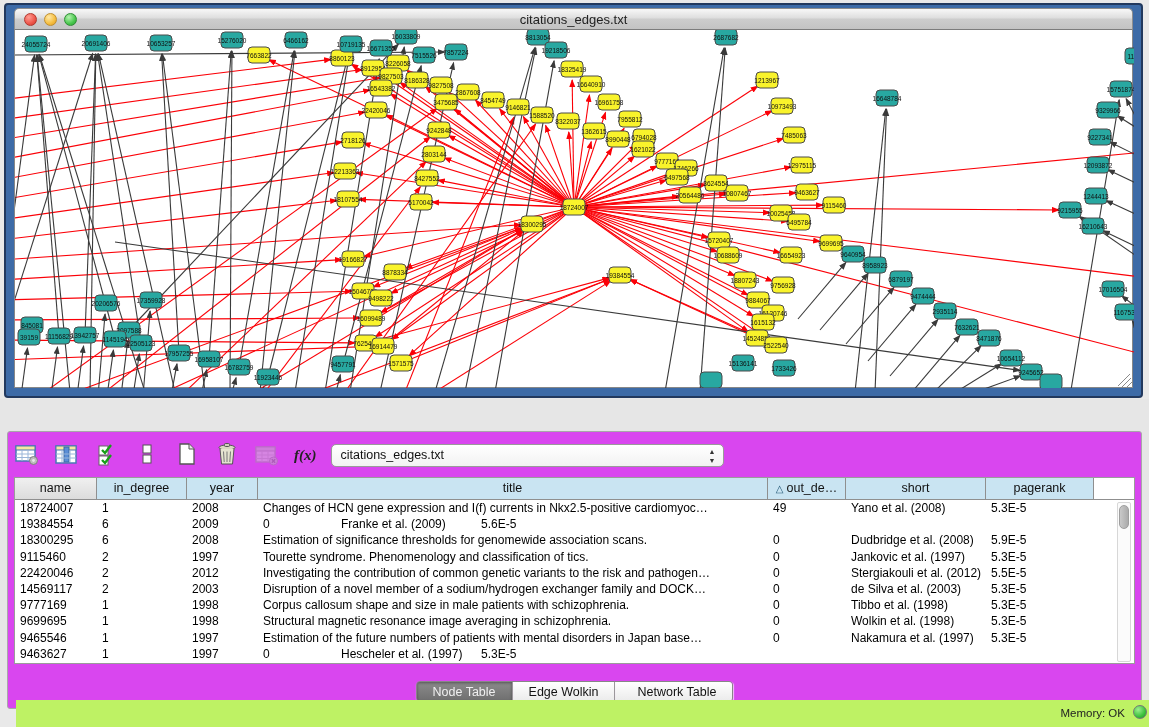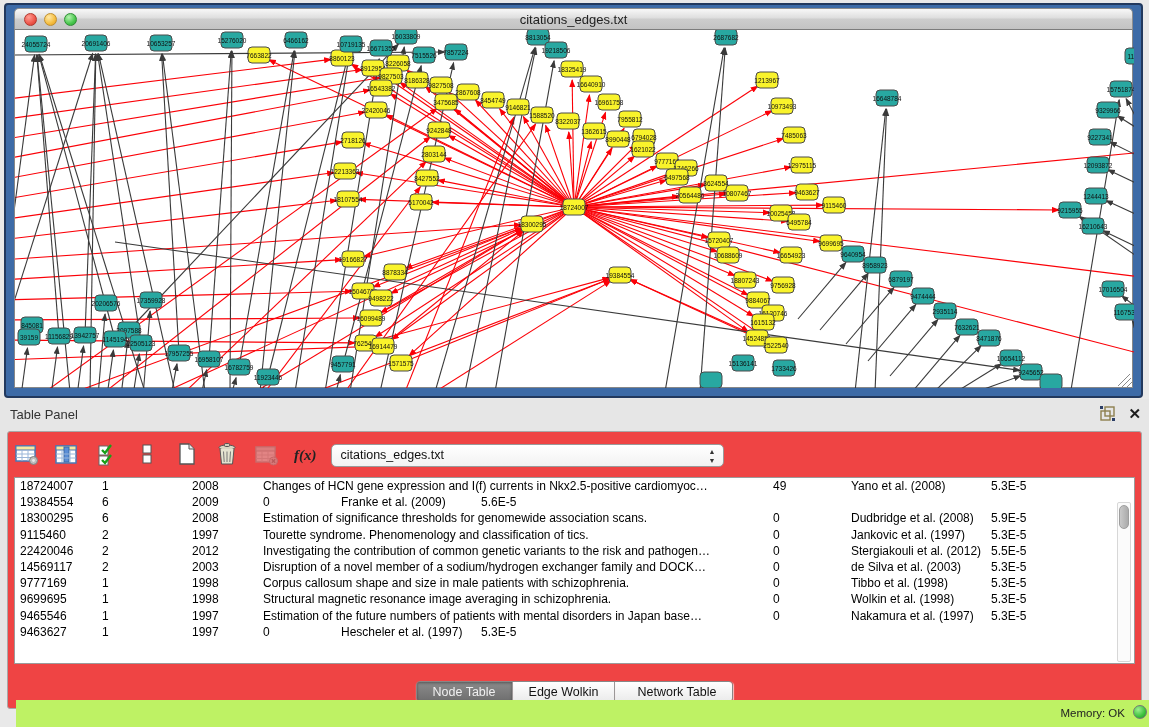--- a/index.html
+++ b/index.html
@@ -24,21 +24,21 @@
 
   
   .table-panel { position:absolute; left:0; top:399px; width:1149px; height:301px; background:#e6e6e6; }
   .panel-header { position:relative; height:31px; }
   .panel-title { position:absolute; left:10px; top:8px; font-size:13px; color:#333; }
   .panel-header-icons { position:absolute; right:8px; top:6px; display:flex; gap:12px; align-items:center; }
   .float-ic { width:17px; height:17px; display:inline-block; }
   .close-ic { font-size:15px; font-weight:bold; color:#1d1d1d; line-height:17px; }
 
   .panel-body { position:absolute; left:7px; top:32px; width:1135px; height:278px;
-    background:#ef4444; border:1px solid #a8a8a8; border-radius:3px; }
+    background:#d946ef; border:1px solid #a8a8a8; border-radius:3px; }
 
   
   .toolbar { position:absolute; left:6px; top:8px; height:30px; display:flex; align-items:center; }
   .tb-icon { display:inline-flex; align-items:center; justify-content:center; margin-right:14px; width:26px; height:26px; }
   .tb-icon.disabled { opacity:.45; filter:grayscale(1); }
   .fx { font-family:"Liberation Serif", serif; font-style:italic; font-weight:bold; font-size:15px; color:#222; margin-right:14px; }
   .combo { position:relative; width:393px; height:23px; background:linear-gradient(#ffffff,#f2f2f2);
     border:1px solid #9a9a9a; border-radius:5px; font-size:12.5px; color:#111;
     padding:3px 24px 0 9px; }
   .combo-arrows { position:absolute; right:7px; top:2px; font-size:7px; color:#333; line-height:9px; text-align:center; }
@@ -728,34 +728,20 @@
           <rect x="1025" y="344" width="22" height="16" rx="4" fill="#28a8a1" stroke="#4a4a4a" stroke-width="1"></rect>
         </g>
         <line x1="1103" y1="356" x2="1115" y2="344" stroke="#8a8a8a" stroke-width="1"></line>
         <line x1="1107" y1="357" x2="1116" y2="348" stroke="#8a8a8a" stroke-width="1"></line>
         <line x1="1111" y1="358" x2="1117" y2="352" stroke="#8a8a8a" stroke-width="1"></line>
       </svg>
   </div>
 </div>
 
 <div class="table-panel">
-  <div class="panel-header">
-    <span class="panel-title">Table Panel</span>
-    <span class="panel-header-icons">
-      <span class="float-ic">
-        <svg width="17" height="17" viewBox="0 0 17 17">
-          <rect x="6" y="2" width="9" height="9" fill="none" stroke="#8d7f4e" stroke-width="1.4"></rect>
-          <rect x="2" y="6" width="9" height="9" fill="none" stroke="#8d7f4e" stroke-width="1.4"></rect>
-          <rect x="1" y="1" width="3" height="3" fill="#2c3e66"></rect>
-            <rect x="13" y="13" width="3" height="3" fill="#2c3e66"></rect>
-        </svg>
-      </span>
-      <span class="close-ic">✕</span>
-    </span>
-  </div>
 
   <div class="panel-body">
     <div class="toolbar">
       <span id="tb-icons"><span class="tb-icon">
             <svg width="24" height="22" viewBox="0 0 24 22">
               <rect x="1" y="2" width="19" height="15" fill="#fff" stroke="#4a78b5" stroke-width="1.5"></rect>
               <rect x="1" y="2" width="19" height="4" fill="#f6e8a0" stroke="#4a78b5"></rect>
               <path d="M7 6v11 M13 6v11 M1 10h19 M1 13.5h19" stroke="#9ab6d8" fill="none"></path>
               <circle cx="18.5" cy="16.5" r="4" fill="#bdbdbd" stroke="#808080"></circle>
               <circle cx="18.5" cy="16.5" r="1.4" fill="#e9e9e9"></circle>
@@ -801,20 +787,29 @@
             </svg>
           </span></span>
       <span class="fx">f(x)</span>
       <span class="combo">
         <span>citations_edges.txt</span>
         <span class="combo-arrows">▲<br>▼</span>
       </span>
     </div>
 
     <div class="data-table">
+      <div class="thead" id="thead">
+          <div class="th c0 gray"><span>name</span></div>
+          <div class="th c1"><span>in_degree</span></div>
+          <div class="th c2"><span>year</span></div>
+          <div class="th c3"><span>title</span></div>
+          <div class="th c4"><span class="sort-tri">△</span><span>out_de…</span></div>
+          <div class="th c5"><span>short</span></div>
+          <div class="th c6"><span>pagerank</span></div>
+        </div>
       <div id="tbody">
           <div class="trow">
             <div class="td c0">18724007</div>
             <div class="td c1">1</div>
             <div class="td c2">2008</div>
             <div class="td c3">Changes of HCN gene expression and I(f) currents in Nkx2.5-positive cardiomyoc…</div>
             <div class="td c4">49</div>
             <div class="td c5">Yano et al. (2008)</div>
             <div class="td c6">5.3E-5</div>
           </div>

